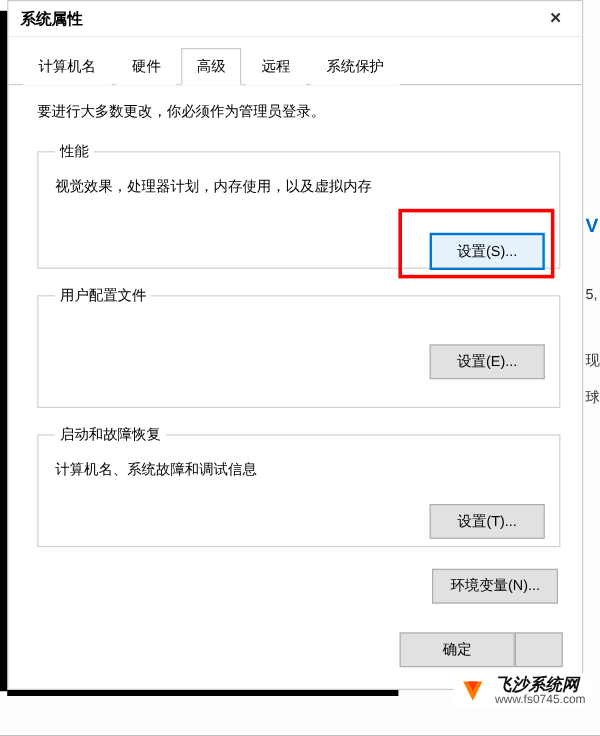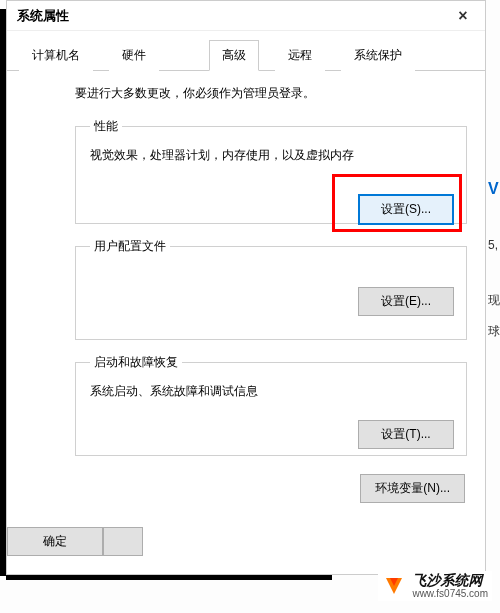--- a/index.html
+++ b/index.html
@@ -38,42 +38,40 @@
     align-items: center;
     justify-content: center;
     font-size: 16px;
     color: #333;
     cursor: pointer;
   }
   .tabs {
     display: flex;
     padding: 8px 12px 0 12px;
     border-bottom: 1px solid #ccc;
-    gap: 16px;
+    gap: 4px;
   }
   .tab {
     padding: 6px 12px;
     font-size: 12px;
     color: #000;
     border: 1px solid transparent;
     border-bottom: none;
     cursor: pointer;
     position: relative;
     top: 1px;
     background: #fff;
   }
   .tab.active {
     border: 1px solid #ccc;
     border-bottom: 1px solid #fff;
     background: #fff;
-    margin-left: 34px;
   }
   .content {
     padding: 14px 18px 10px 24px;
-    margin-left: 44px;
   }
   .admin-note {
     font-size: 12px;
     color: #000;
     margin-bottom: 16px;
   }
   fieldset {
     border: 1px solid #d0d0d0;
     margin-bottom: 14px;
     padding: 12px 12px 12px 14px;
@@ -123,28 +121,28 @@
     height: 58px;
     pointer-events: none;
   }
   .envvar-row {
     display: flex;
     justify-content: flex-end;
     padding: 4px 2px;
   }
   .bottom-buttons {
     display: flex;
-    justify-content: flex-start;
+    justify-content: flex-end;
     gap: 0;
     padding: 10px 16px 0 0;
   }
   .watermark {
     position: absolute;
     right: 8px;
-    bottom: 12px;
+    bottom: 22px;
     display: flex;
     align-items: center;
     gap: 6px;
     background: #fff;
     padding: 2px 4px;
     justify-content: flex-end;
   }
   .wm-logo {
     width: 24px; height: 24px;
     display: flex; align-items: center; justify-content: center;
@@ -224,21 +222,21 @@
 
     <fieldset class="profile-group">
       <legend>用户配置文件</legend>
       <div class="btn-row short">
         <button class="btn">设置(E)...</button>
       </div>
     </fieldset>
 
     <fieldset class="startup-group">
       <legend>启动和故障恢复</legend>
-      <div class="group-desc">系统启动、系统故障和调试信息</div>
+      <div class="group-desc">计算机名、系统故障和调试信息</div>
       <div class="btn-row short">
         <button class="btn">设置(T)...</button>
       </div>
     </fieldset>
 
     <div class="envvar-row">
       <button class="btn">环境变量(N)...</button>
     </div>
   </div>
 

